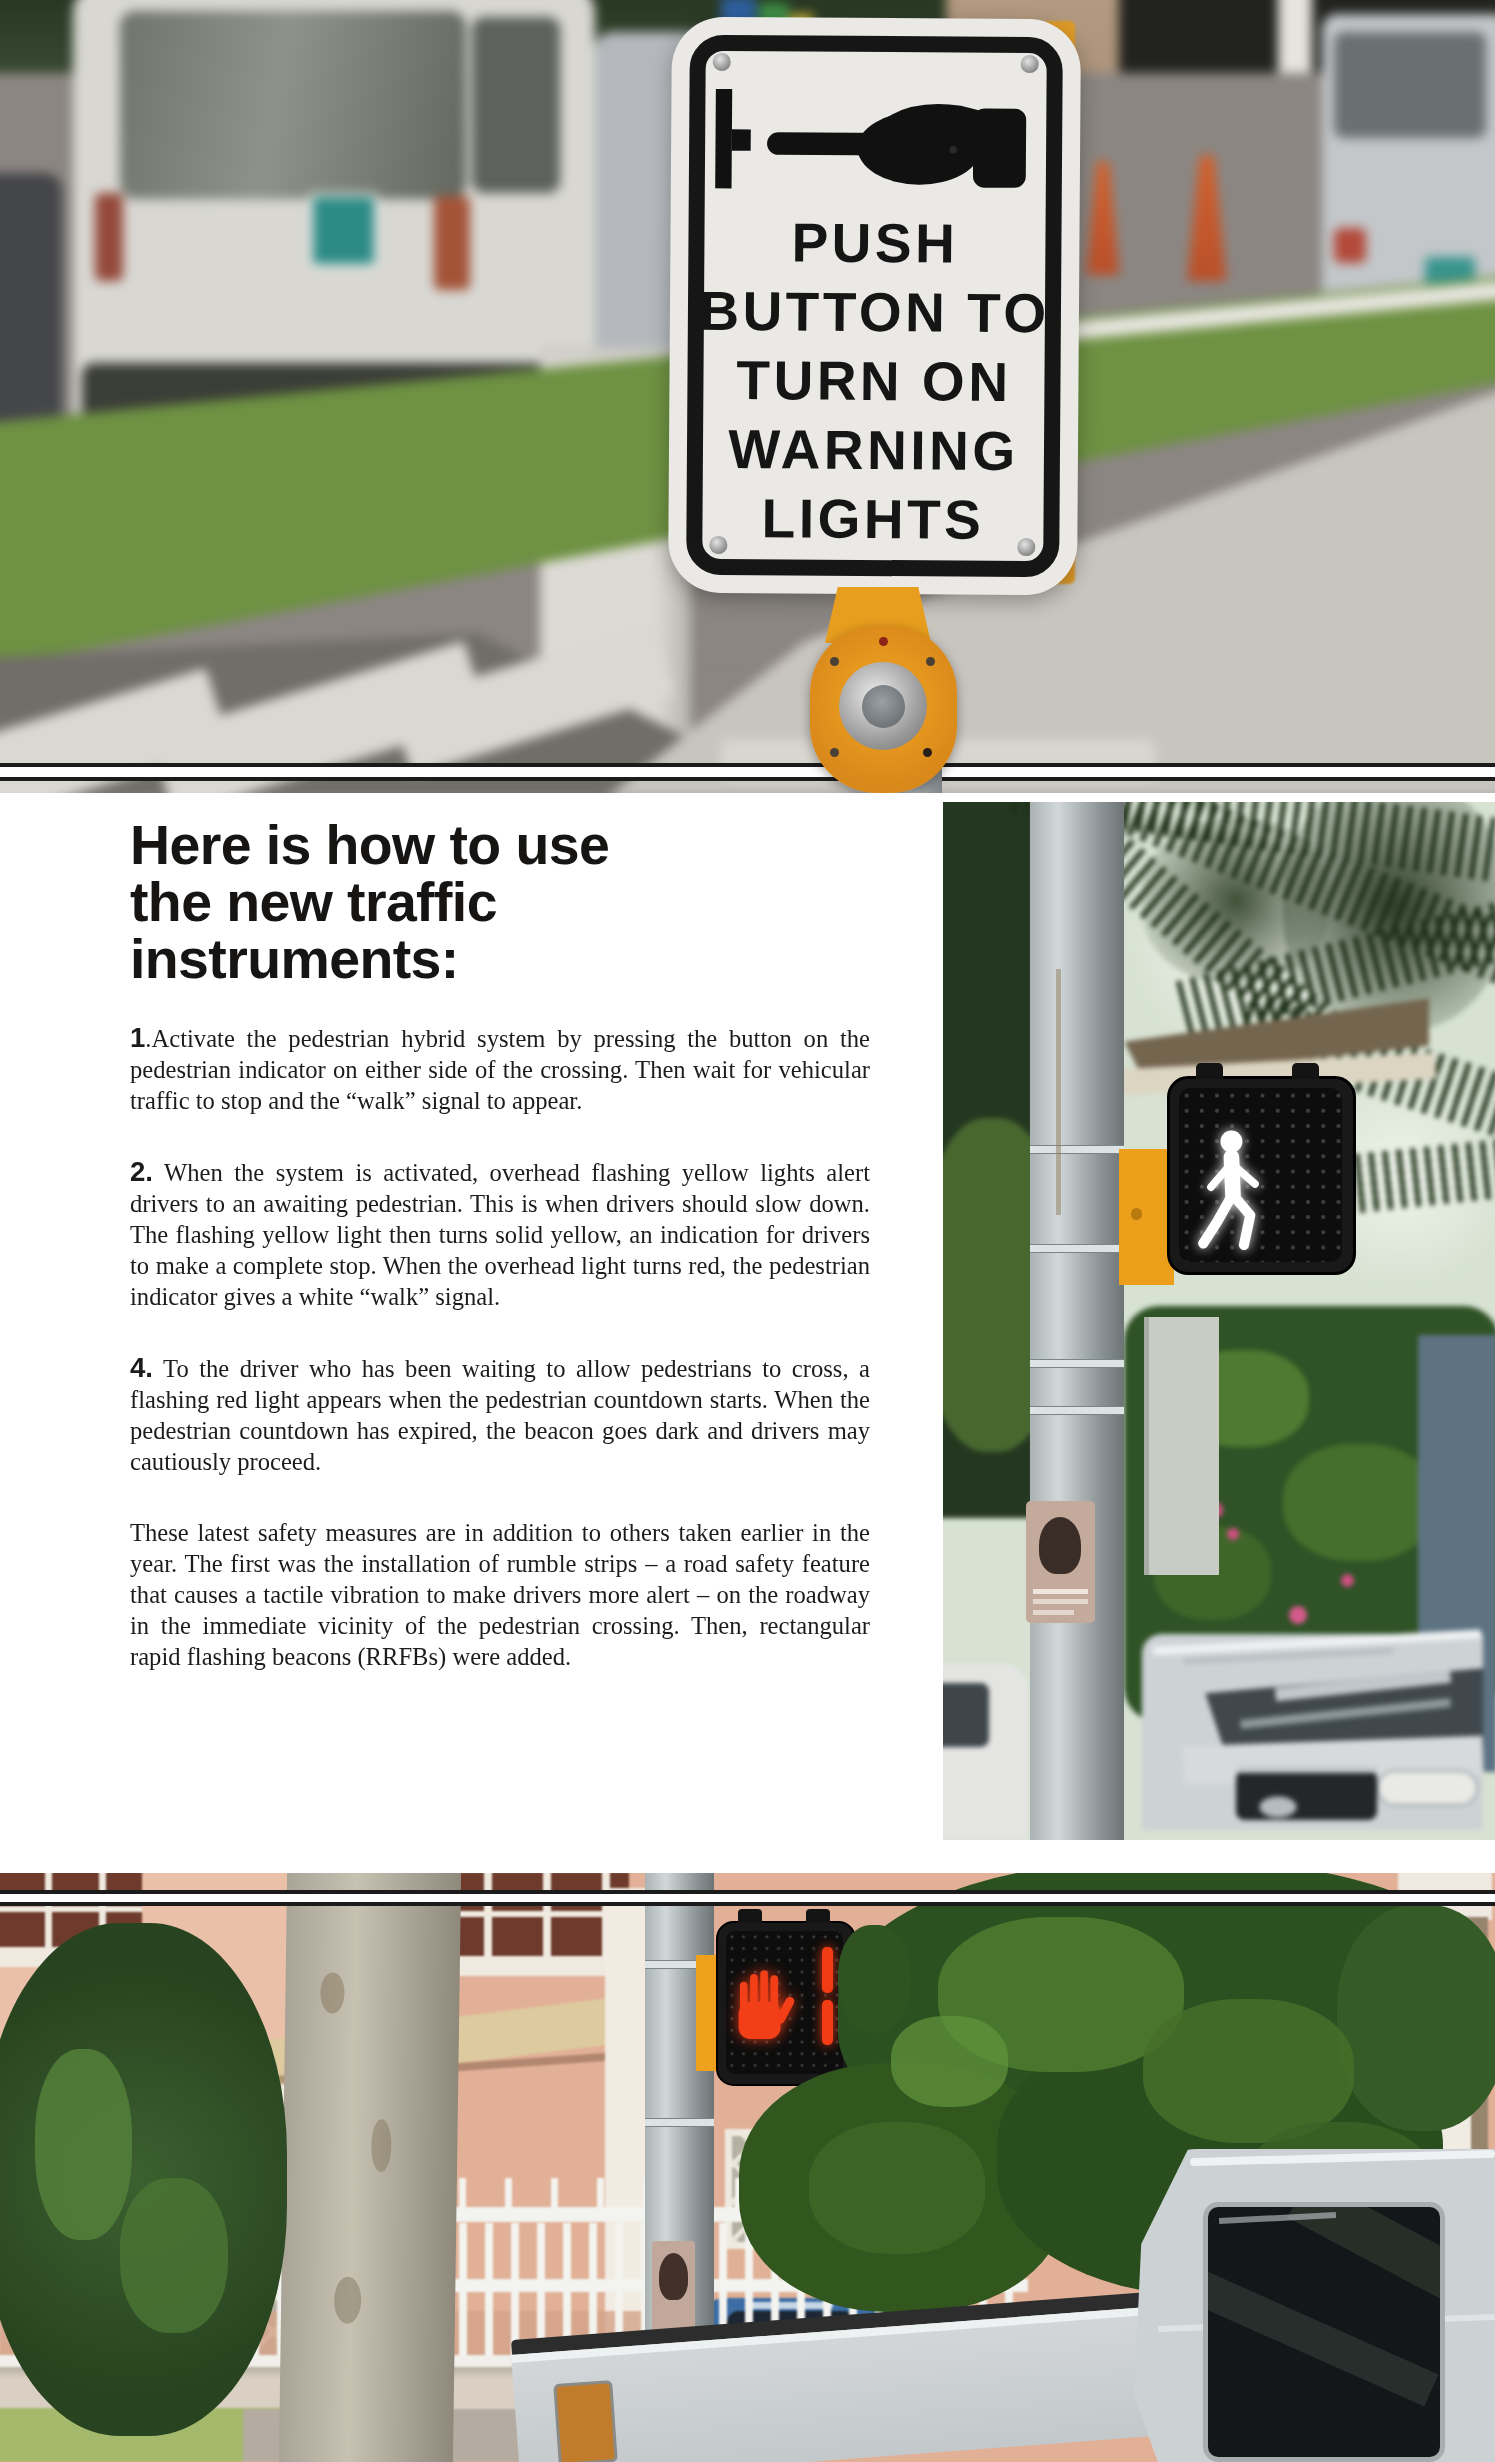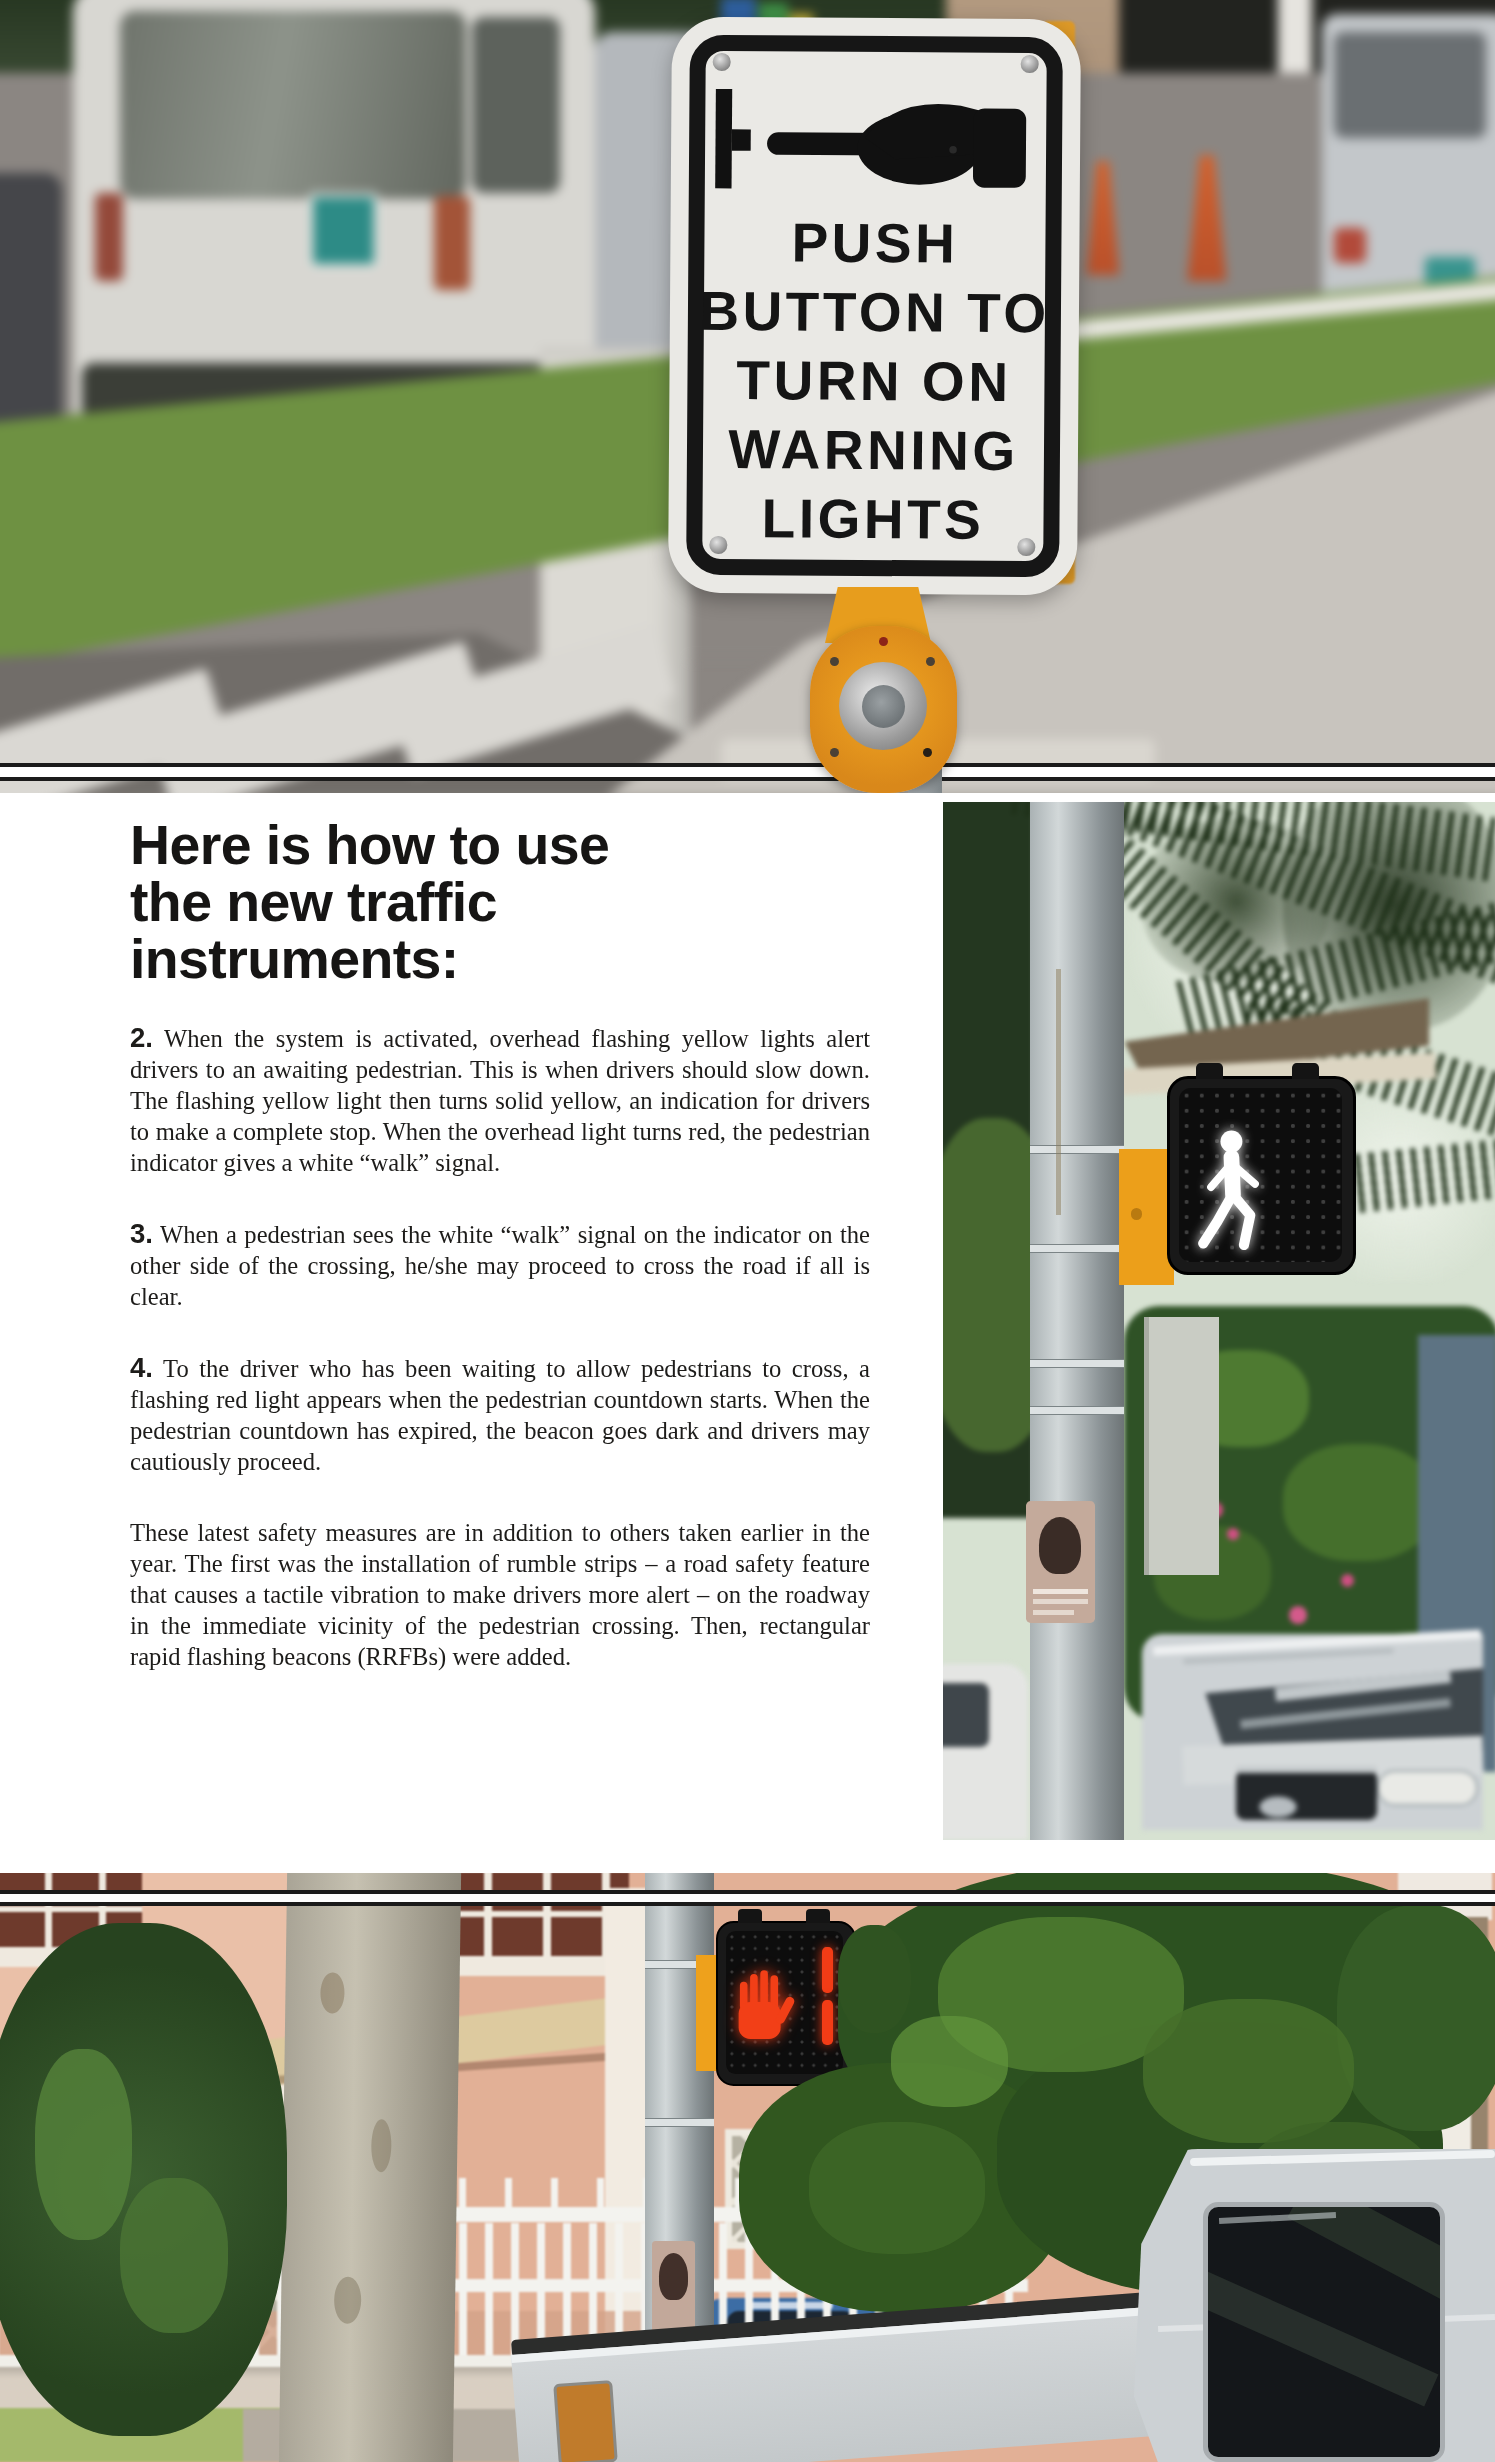--- a/index.html
+++ b/index.html
@@ -138,22 +138,22 @@
   </div>
 
   <div class="rule-band" style="top:763px;height:17.6px;"></div>
 
   <div class="a" id="article">
     <h1>
       <span class="a" style="position:static;display:block;">Here is how to use</span>
       <span style="display:block;">the new traffic</span>
       <span style="display:block;">instruments:</span>
     </h1>
+    <p><span class="lead">1</span><span>.Activate the pedestrian hybrid system by pressing the button on the pedestrian indicator on either side of the crossing. Then wait for vehicular traffic to stop and the “walk” signal to appear.</span></p>
     <p><span class="lead">2.</span><span> When the system is activated, overhead flashing yellow lights alert drivers to an awaiting pedestrian. This is when drivers should slow down. The flashing yellow light then turns solid yellow, an indication for drivers to make a complete stop. When the overhead light turns red, the pedestrian indicator gives a white “walk” signal.</span></p>
-    <p><span class="lead">3.</span><span> When a pedestrian sees the white “walk” signal on the indicator on the other side of the crossing, he/she may proceed to cross the road if all is clear.</span></p>
     <p><span class="lead">4.</span><span> To the driver who has been waiting to allow pedestrians to cross, a flashing red light appears when the pedestrian countdown starts. When the pedestrian countdown has expired, the beacon goes dark and drivers may cautiously proceed.</span></p>
     <p>These latest safety measures are in addition to others taken earlier in the year. The first was the installation of rumble strips – a road safety feature that causes a tactile vibration to make drivers more alert – on the roadway in the immediate vicinity of the pedestrian crossing. Then, rectangular rapid flashing beacons (RRFBs) were added.</p>
   </div>
 
   <div class="a" id="right-photo">
     <div id="rp-bg">
       <div class="a" style="left:176px;top:23.5px;width:305px;height:246px;background:radial-gradient(circle,#f2f6ee,rgba(242,246,238,0) 70%);"></div>
       <div class="a" style="left:340px;top:281px;width:258px;height:211px;background:radial-gradient(circle,#eef3ea,rgba(238,243,234,0) 70%);"></div>
       <div class="a" style="left:-11.7px;top:-11.7px;width:114px;height:739px;background:#243720;"></div>
       <div class="a" style="left:32px;top:363px;width:56px;height:252px;background:repeating-linear-gradient(0deg,rgba(193,214,64,.55) 0 3.5px,transparent 3.5px 10.6px);transform:rotate(8deg);opacity:.85;"></div>

